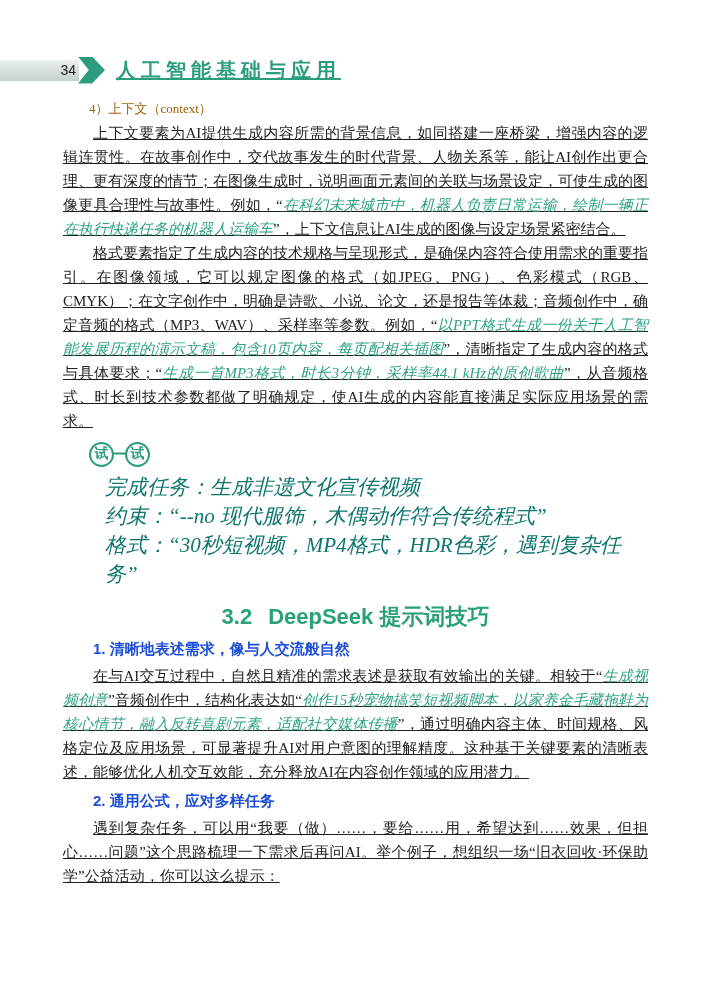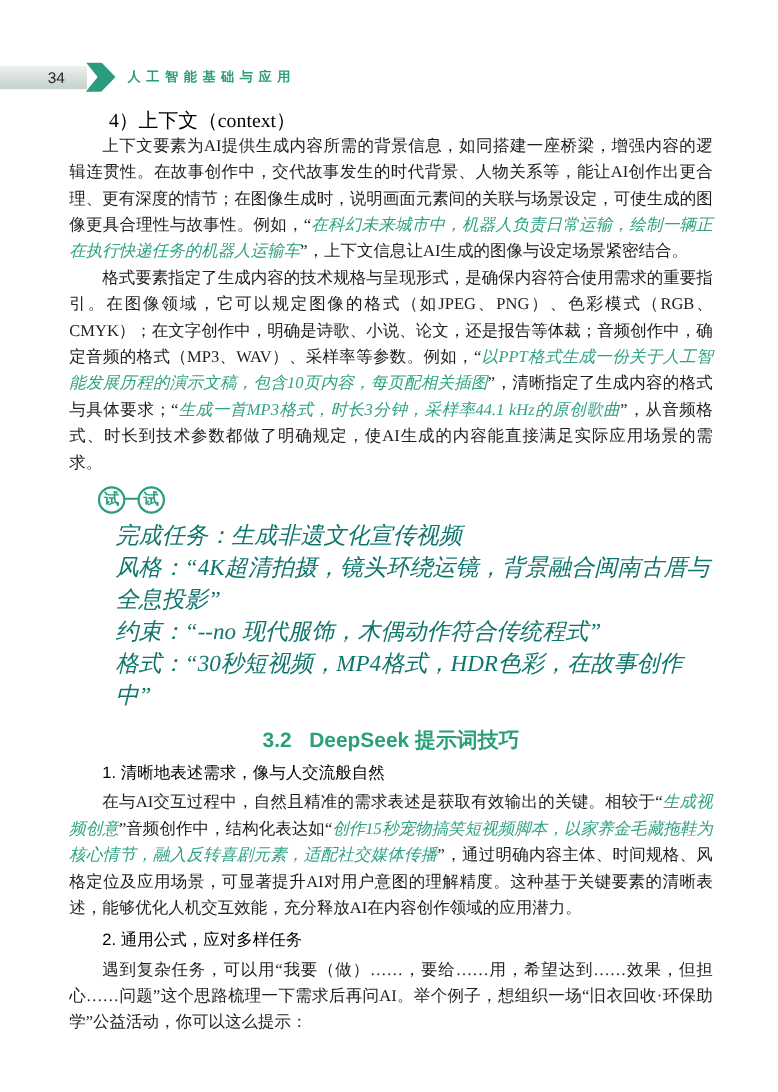--- a/index.html
+++ b/index.html
@@ -15,46 +15,47 @@
   
   .header {
     position:absolute; top:56px; left:0;
     display:flex; align-items:center;
     height:28px;
   }
   .pagenum-bar {
     width:79px; height:21px;
     background:linear-gradient(180deg,#eef2ef 0%,#d5ded9 55%,#c6d2cc 100%);
     display:flex; align-items:center; justify-content:flex-end;
-    padding-right:20px;
+    padding-right:3px;
   }
   .pagenum { font-size:14px; color:#222; font-family:"Liberation Sans",sans-serif; }
   .chevron {
     width:27px; height:27px; margin-left:-1px;
     background:#2b9c7d;
     clip-path:polygon(0 0, 52% 0, 100% 50%, 52% 100%, 0 100%, 40% 50%);
   }
   .book-title {
     margin-left:11px;
-    color:#2b9c7d; font-weight:bold; font-size:12px;
+    color:#2b9c7d; font-weight:bold; font-size:20px;
     letter-spacing:5px;
     font-family:"Liberation Serif","DejaVu Serif",serif;
+    text-decoration:underline;
   }
   
   .content {
     position:absolute; top:97px; left:63px; width:585px;
   }
   .body {
     font-size:15px; line-height:24px;
     text-align:justify;
     color:#1e1e1e;
   }
-  .indent { text-indent:2em; }
+  .indent { text-indent:2em;text-decoration:underline; }
   .green-head {
-    color:#000000; font-size:18px; line-height:24px;
+    color:#a16207; font-size:13px; line-height:24px;
     text-indent:2em;
   }
   .script { color:#2ea183; font-style:italic; }
   
   .try-box { margin-top:6px; }
   .try-title {
     display:flex; align-items:center;
     margin-left:26px; margin-bottom:4px; height:30px;
   }
   .try-circle {
@@ -72,28 +73,28 @@
   .try-line {
     color:#0f766e; font-style:italic;
     font-size:21px; line-height:29px;
     padding-left:2em;
   }
   
   .section-heading {
     text-align:center;
     color:#2aa077;
     font-family:"Liberation Sans","DejaVu Sans",sans-serif;
-    font-weight:bold; font-size:19px;
+    font-weight:bold; font-size:22px;
     margin:13px 0 3px 0;
   }
   .section-heading .num { margin-right:16px; }
   .tip-heading {
-    color:#000000;
+    color:#1d4ed8;
     font-family:"Liberation Sans","DejaVu Sans",sans-serif;
-    font-weight:normal; font-size:15px; line-height:24px;
+    font-weight:bold; font-size:15px; line-height:24px;
     padding-left:2em;
     margin:5px 0 3px 0;
   }
 </style>
 </head>
 <body>
 
 <div class="page">
 
   <div class="header">
@@ -113,23 +114,22 @@
 
     <p class="body indent"><span>格式要素指定了生成内容的技术规格与呈现形式，是确保内容符合使用需求的重要指引。在图像领域，它可以规定图像的格式（如JPEG、PNG）、色彩模式（RGB、CMYK）；在文字创作中，明确是诗歌、小说、论文，还是报告等体裁；音频创作中，确定音频的格式（MP3、WAV）、采样率等参数。例如，“</span><span class="script">以PPT格式生成一份关于人工智能发展历程的演示文稿，包含10页内容，每页配相关插图</span><span>”，清晰指定了生成内容的格式与具体要求；“</span><span class="script">生成一首MP3格式，时长3分钟，采样率44.1 kHz的原创歌曲</span><span>”，从音频格式、时长到技术参数都做了明确规定，使AI生成的内容能直接满足实际应用场景的需求。</span></p>
 
     <div class="try-box">
       <div class="try-title">
         <span class="try-circle">试</span>
         <span class="try-dash">一</span>
         <span class="try-circle">试</span>
       </div>
       <p class="try-line">完成任务：生成非遗文化宣传视频</p>
-      <p class="try-line">风格：“4K超清拍摄，镜头环绕运镜，背景融合闽南古厝与全息投影”</p>
       <p class="try-line">约束：“--no 现代服饰，木偶动作符合传统程式”</p>
-      <p class="try-line">格式：“30秒短视频，MP4格式，HDR色彩，在故事创作中”</p>
+      <p class="try-line">格式：“30秒短视频，MP4格式，HDR色彩，遇到复杂任务”</p>
     </div>
 
 
     <h2 class="section-heading"><span class="num">3.2</span><span>DeepSeek 提示词技巧</span></h2>
 
     <p class="tip-heading">1. 清晰地表述需求，像与人交流般自然</p>
 
     <p class="body indent"><span>在与AI交互过程中，自然且精准的需求表述是获取有效输出的关键。相较于“</span><span class="script">生成视频创意</span><span>”音频创作中，结构化表达如“</span><span class="script">创作15秒宠物搞笑短视频脚本，以家养金毛藏拖鞋为核心情节，融入反转喜剧元素，适配社交媒体传播</span><span>”，通过明确内容主体、时间规格、风格定位及应用场景，可显著提升AI对用户意图的理解精度。这种基于关键要素的清晰表述，能够优化人机交互效能，充分释放AI在内容创作领域的应用潜力。</span></p>
 
     <p class="tip-heading">2. 通用公式，应对多样任务</p>

